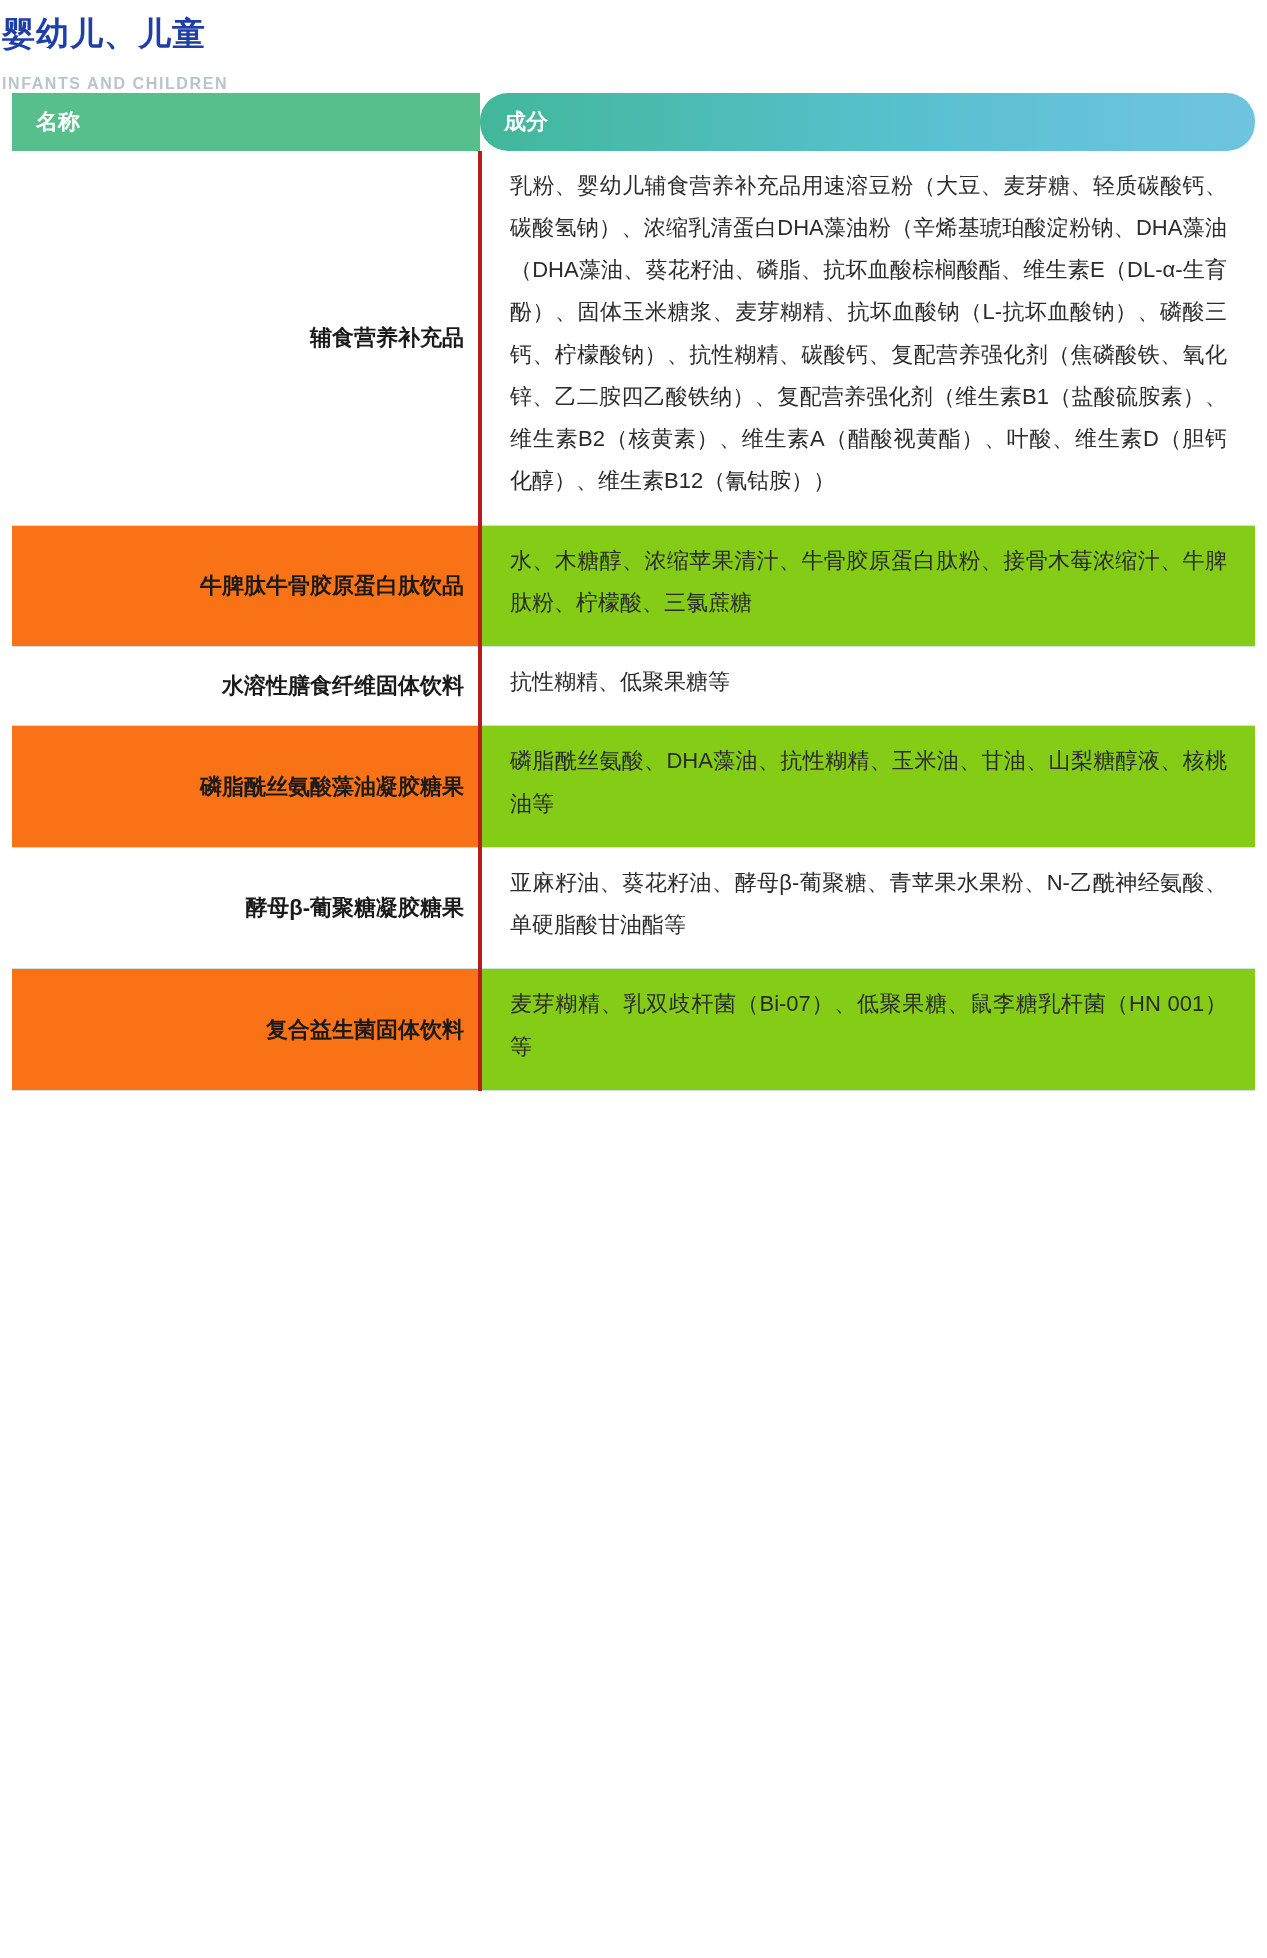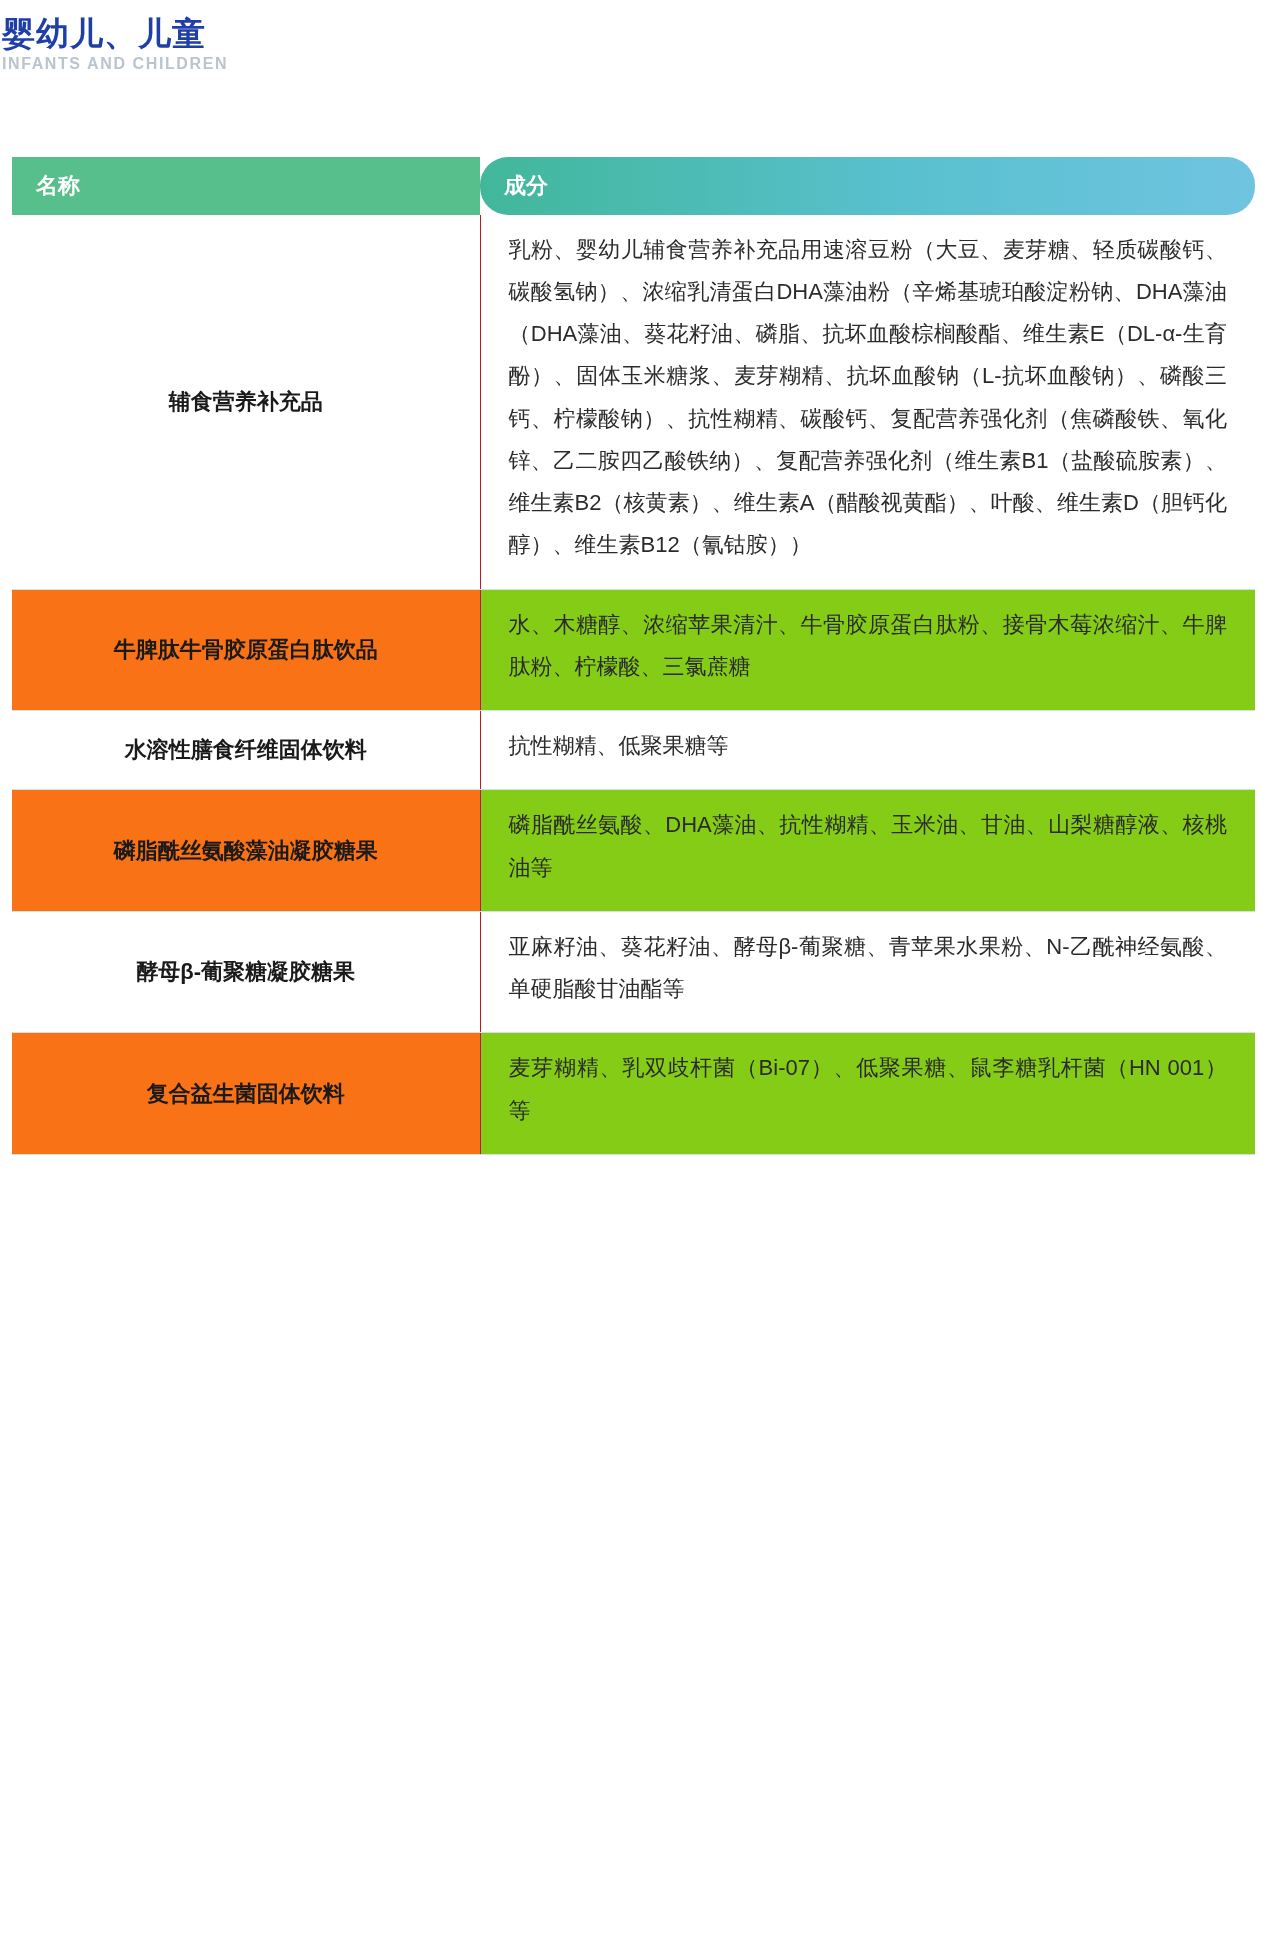--- a/index.html
+++ b/index.html
@@ -21,34 +21,33 @@
   }
   .page-header {
     padding: 14px 0 0 0;
   }
   .title-cn {
     font-size: 33px;
     font-weight: bold;
     color: #1f3fa8;
     letter-spacing: 1px;
     line-height: 1.2;
-    margin: 0 0 0 0;
+    margin: 0 0 20px 0;
     padding-left: 2px;
   }
   .title-en {
     font-size: 16px;
     font-weight: bold;
     color: #b9c4cd;
     letter-spacing: 1.6px;
     line-height: 1.2;
     margin: 0;
     padding-left: 2px;
   }
   .table-wrap {
-    margin-top: 84px;
     padding: 0 12px 0 12px;
     box-sizing: border-box;
     width: 1099px;
   }
   table.data-table {
     border-collapse: collapse;
     width: 1243px;
     table-layout: fixed;
   }
   table.data-table col.c1 { width: 468px; }
@@ -78,24 +77,24 @@
   tbody tr.alt td {
     background: #84cc16;
   }
   tbody tr.alt td.name-cell {
     background: #f97316;
   }
   td.name-cell {
     font-size: 22px;
     font-weight: bold;
     color: #1a1a1a;
-    text-align: center;
+    text-align: right;
     padding: 18px 14px;
     line-height: 1.45;
-    border-right: 1px solid #b91c1c;
+    border-right: 4px solid #b91c1c;
   }
   td.ingredient-cell {
     font-size: 22px;
     color: #2b2b2b;
     line-height: 1.92;
     padding: 14px 28px 22px 28px;
     text-align: justify;
     text-justify: inter-ideograph;
   }
   tbody tr:first-child td {

